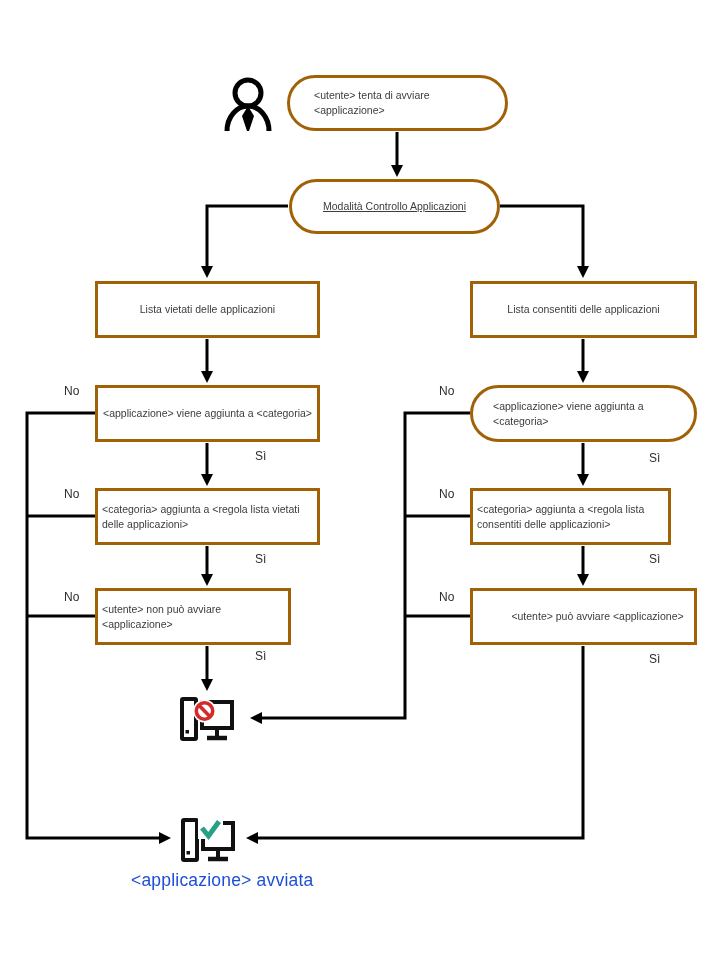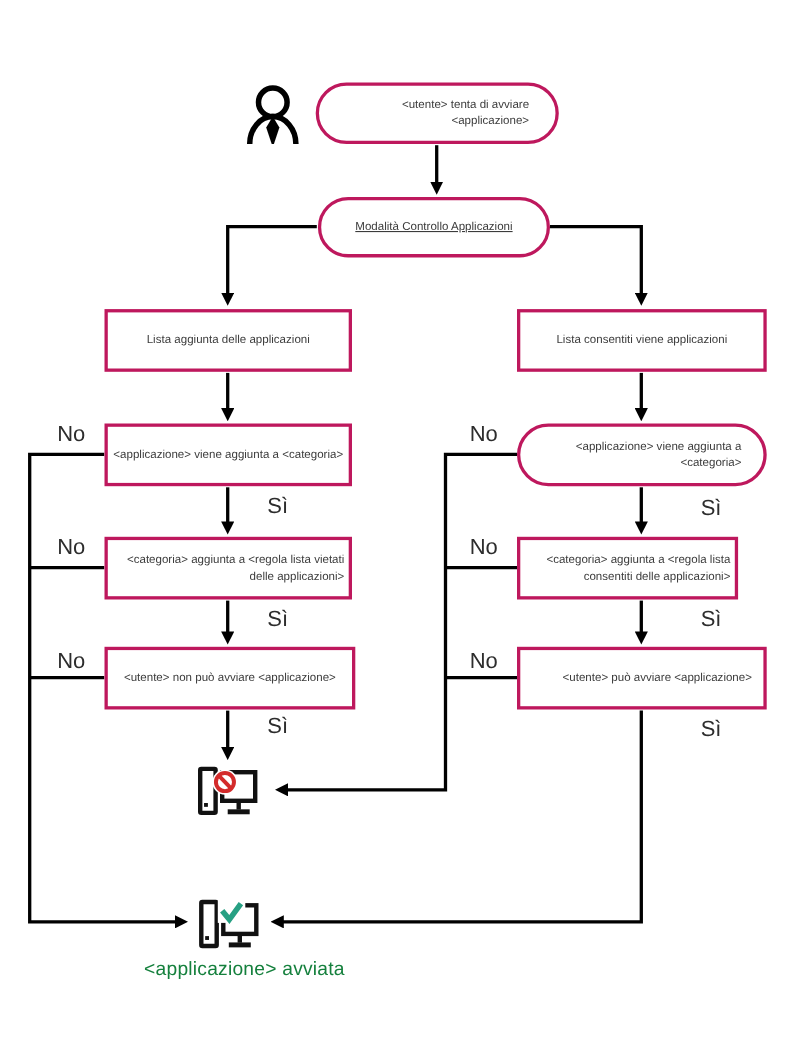--- a/index.html
+++ b/index.html
@@ -3,42 +3,42 @@
 <meta charset="utf-8">
 <style>
   html,body{margin:0;padding:0;background:#ffffff;}
   .canvas{
     position:relative;width:720px;height:960px;background:#ffffff;overflow:hidden;
     font-family:"Liberation Sans", sans-serif;
   }
   .layer{position:absolute;left:0;top:0;width:720px;height:960px;}
   .node{
     position:absolute;box-sizing:border-box;display:flex;align-items:center;justify-content:center;
-    text-align:right;border:3px solid #be185d;background:#fff;color:#3c3c3c;
+    text-align:left;border:3px solid #a16207;background:#fff;color:#3c3c3c;
     font-size:10.5px;line-height:1.4;padding:0 4px;
   }
   .stadium{border-radius:29px;padding:0 24px;}
   #n-start{left:287px;top:75px;width:221px;height:56px;}
   #n-mode{left:289px;top:179px;width:211px;height:55px;text-decoration:underline;}
   #n-l1{left:95px;top:281px;width:225px;height:57px;}
   #n-l2{left:95px;top:385px;width:225px;height:57px;}
   #n-l3{left:95px;top:488px;width:225px;height:57px;}
-  #n-l4{left:95px;top:588px;width:228px;height:57px;}
+  #n-l4{left:95px;top:588px;width:196px;height:57px;}
   #n-r1{left:470px;top:281px;width:227px;height:57px;}
   #n-r2{left:470px;top:385px;width:227px;height:57px;border-radius:29px;padding:0 20px;}
   #n-r3{left:470px;top:488px;width:201px;height:57px;}
   #n-r4{left:470px;top:588px;width:227px;height:57px;padding-left:32px;}
-  .lbl{position:absolute;font-size:20px;color:#2d2d2d;}
+  .lbl{position:absolute;font-size:12px;color:#2d2d2d;margin-left:12px;}
   #no-l1{left:52px;top:384px;}  #no-l2{left:52px;top:487px;}  #no-l3{left:52px;top:590px;}
   #no-r1{left:427px;top:384px;} #no-r2{left:427px;top:487px;} #no-r3{left:427px;top:590px;}
   #yes-l1{left:243px;top:449px;} #yes-l2{left:243px;top:552px;} #yes-l3{left:243px;top:649px;}
   #yes-r1{left:637px;top:451px;} #yes-r2{left:637px;top:552px;} #yes-r3{left:637px;top:652px;}
   .result{position:absolute;font-size:17.5px;letter-spacing:0.2px;}
   #res-denied{left:112px;top:759px;color:#c9453f;}
-  #res-allowed{left:131px;top:870px;color:#15803d;}
+  #res-allowed{left:131px;top:870px;color:#1d4ed8;}
 </style>
 </head>
 <body>
 
 <div class="canvas">
 
   <svg class="layer" viewBox="0 0 720 960">
     <defs>
       <marker id="ah" markerWidth="4" markerHeight="4" refX="1" refY="2" orient="auto">
         <path d="M0,0 L4,2 L0,4 Z" fill="#000"></path>
@@ -100,26 +100,26 @@
       </g>
       <rect x="5.5" y="33" width="3.5" height="3.5" fill="#111"></rect>
       <rect x="17" y="-1" width="25" height="22" fill="#ffffff"></rect>
       <path d="M21,10 L27.5,18 L38,3.5" stroke="#27a083" stroke-width="5" fill="none"></path>
     </g>
   </svg>
 
   <div class="node stadium" id="n-start">&lt;utente&gt; tenta di avviare &lt;applicazione&gt;</div>
   <div class="node stadium" id="n-mode">Modalità Controllo Applicazioni</div>
 
-  <div class="node" id="n-l1">Lista aggiunta delle applicazioni</div>
+  <div class="node" id="n-l1">Lista vietati delle applicazioni</div>
   <div class="node" id="n-l2">&lt;applicazione&gt; viene aggiunta a &lt;categoria&gt;</div>
   <div class="node" id="n-l3">&lt;categoria&gt; aggiunta a &lt;regola lista vietati delle applicazioni&gt;</div>
   <div class="node" id="n-l4">&lt;utente&gt; non può avviare &lt;applicazione&gt;</div>
 
-  <div class="node" id="n-r1">Lista consentiti viene applicazioni</div>
+  <div class="node" id="n-r1">Lista consentiti delle applicazioni</div>
   <div class="node stadium" id="n-r2">&lt;applicazione&gt; viene aggiunta a &lt;categoria&gt;</div>
   <div class="node" id="n-r3">&lt;categoria&gt; aggiunta a &lt;regola lista consentiti delle applicazioni&gt;</div>
   <div class="node" id="n-r4">&lt;utente&gt; può avviare &lt;applicazione&gt;</div>
 
   <div class="lbl" id="no-l1">No</div>
   <div class="lbl" id="no-l2">No</div>
   <div class="lbl" id="no-l3">No</div>
   <div class="lbl" id="no-r1">No</div>
   <div class="lbl" id="no-r2">No</div>
   <div class="lbl" id="no-r3">No</div>

